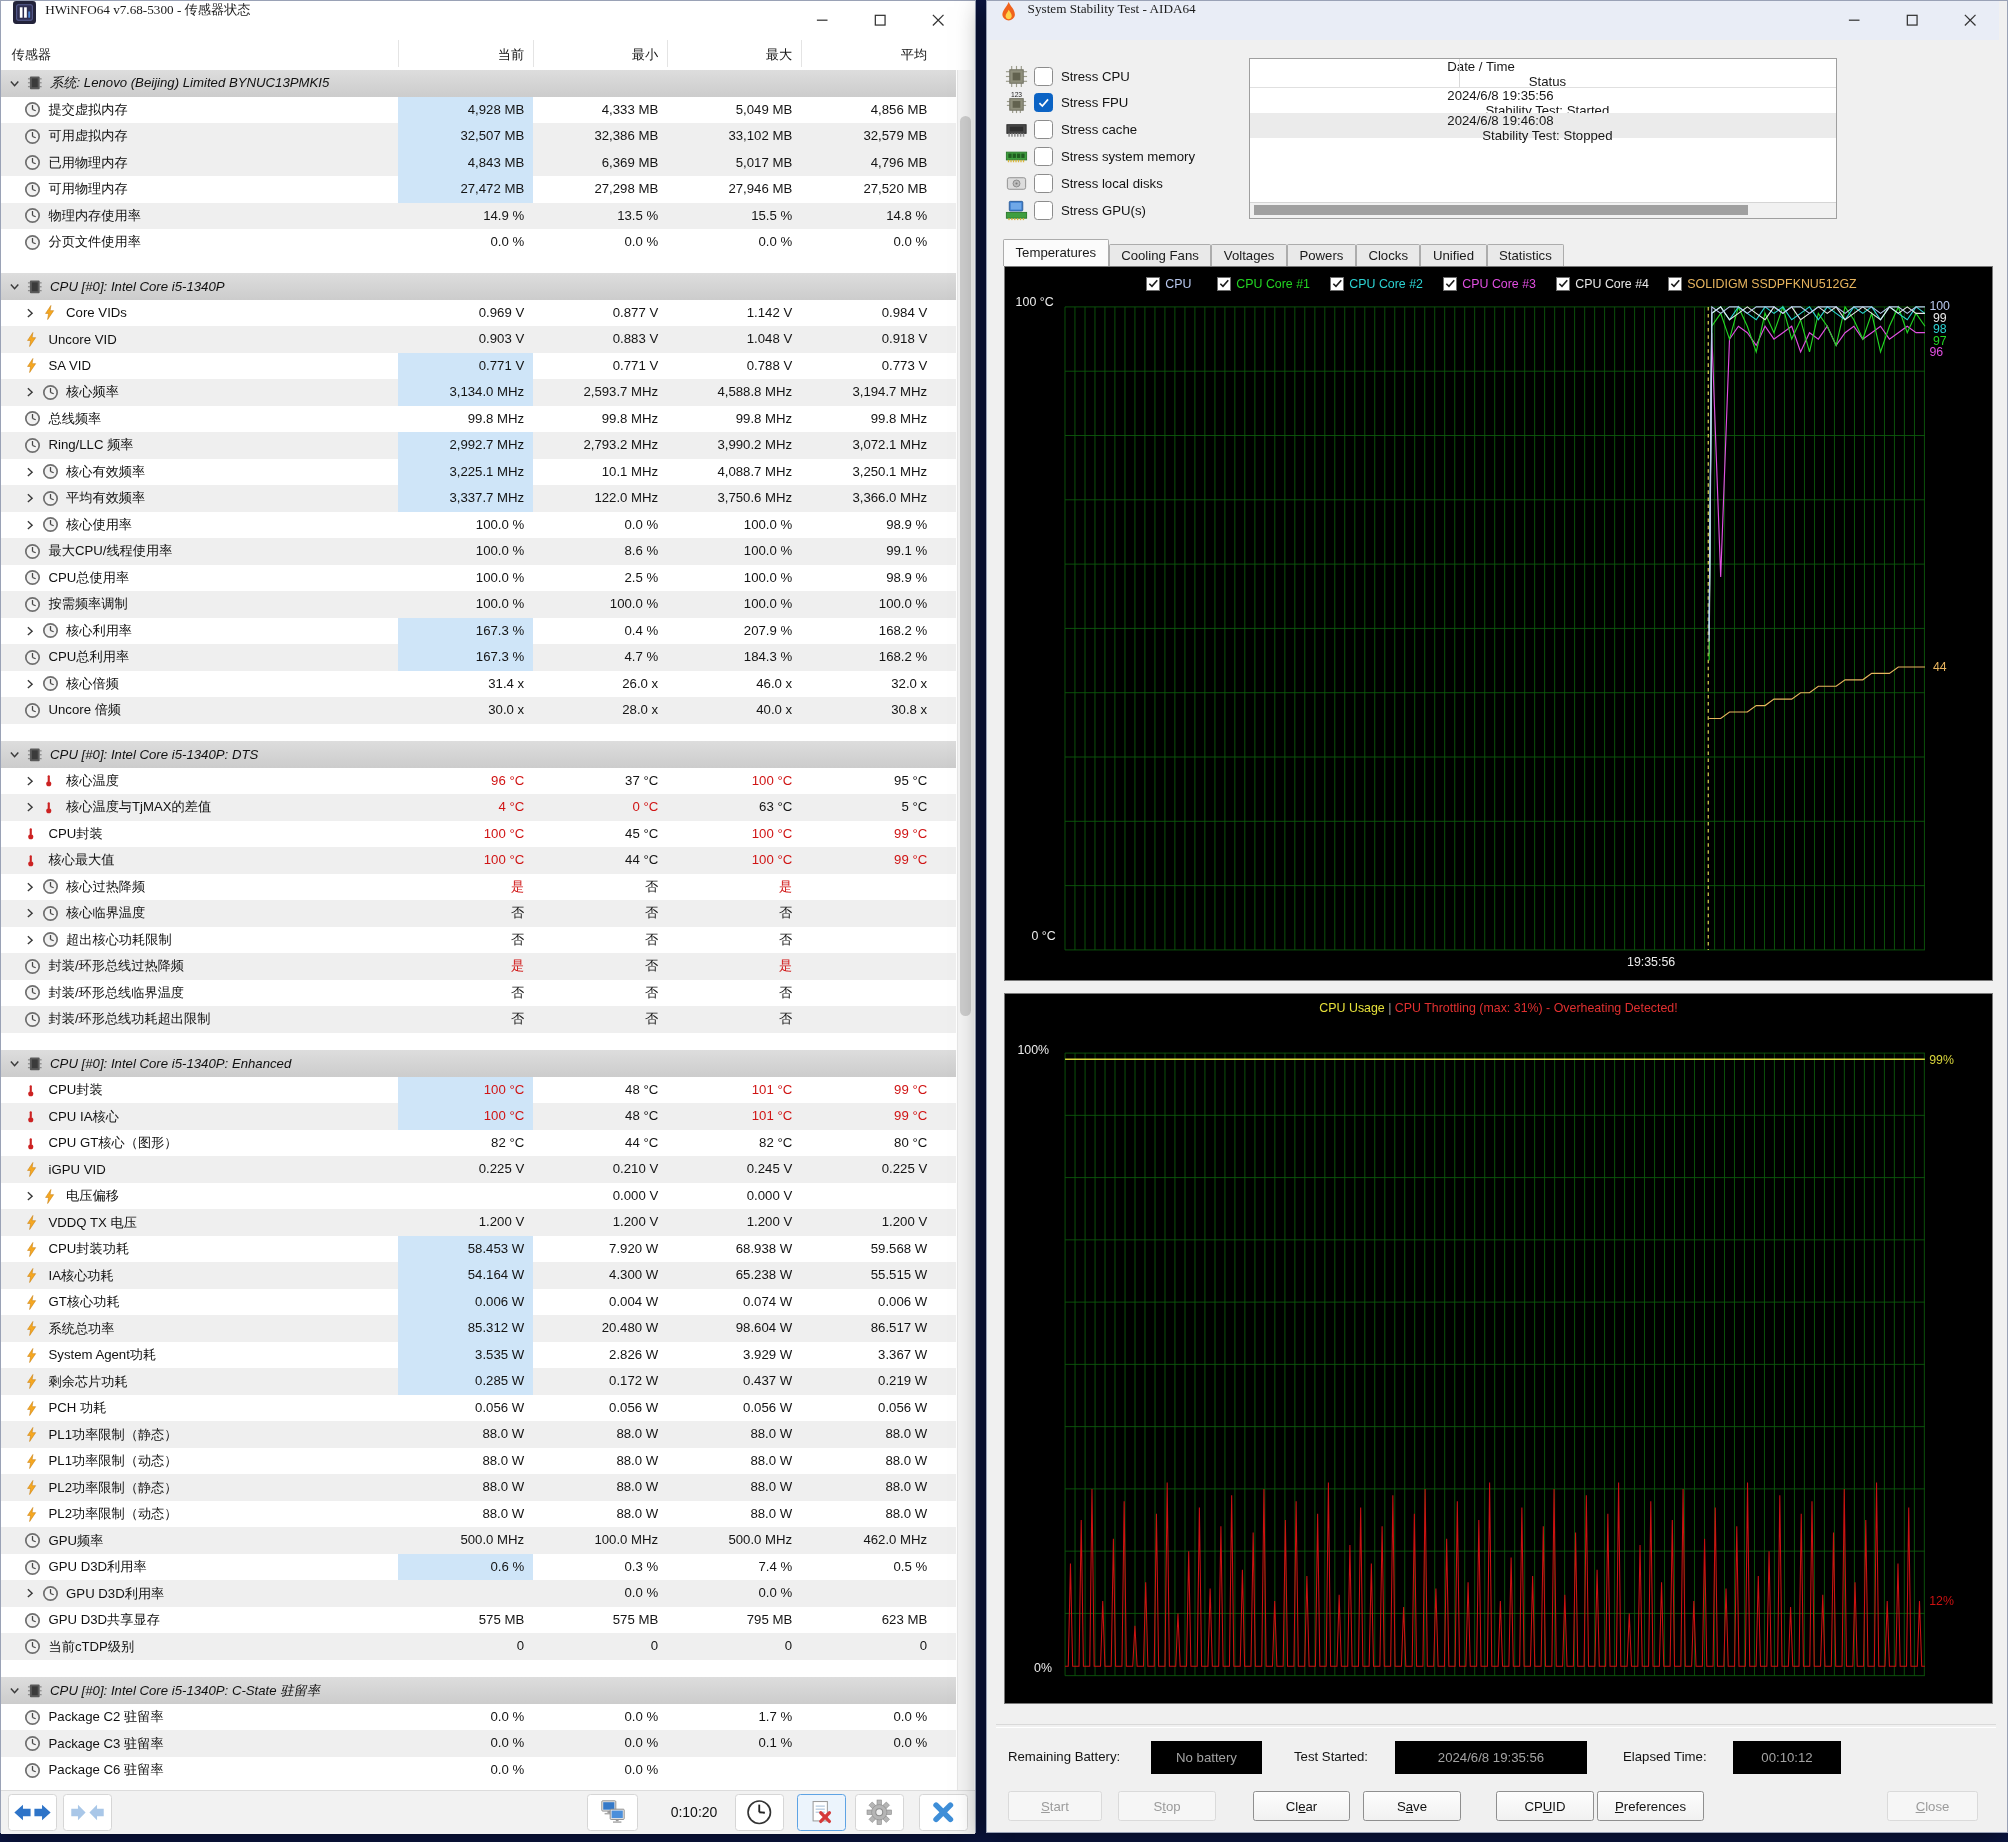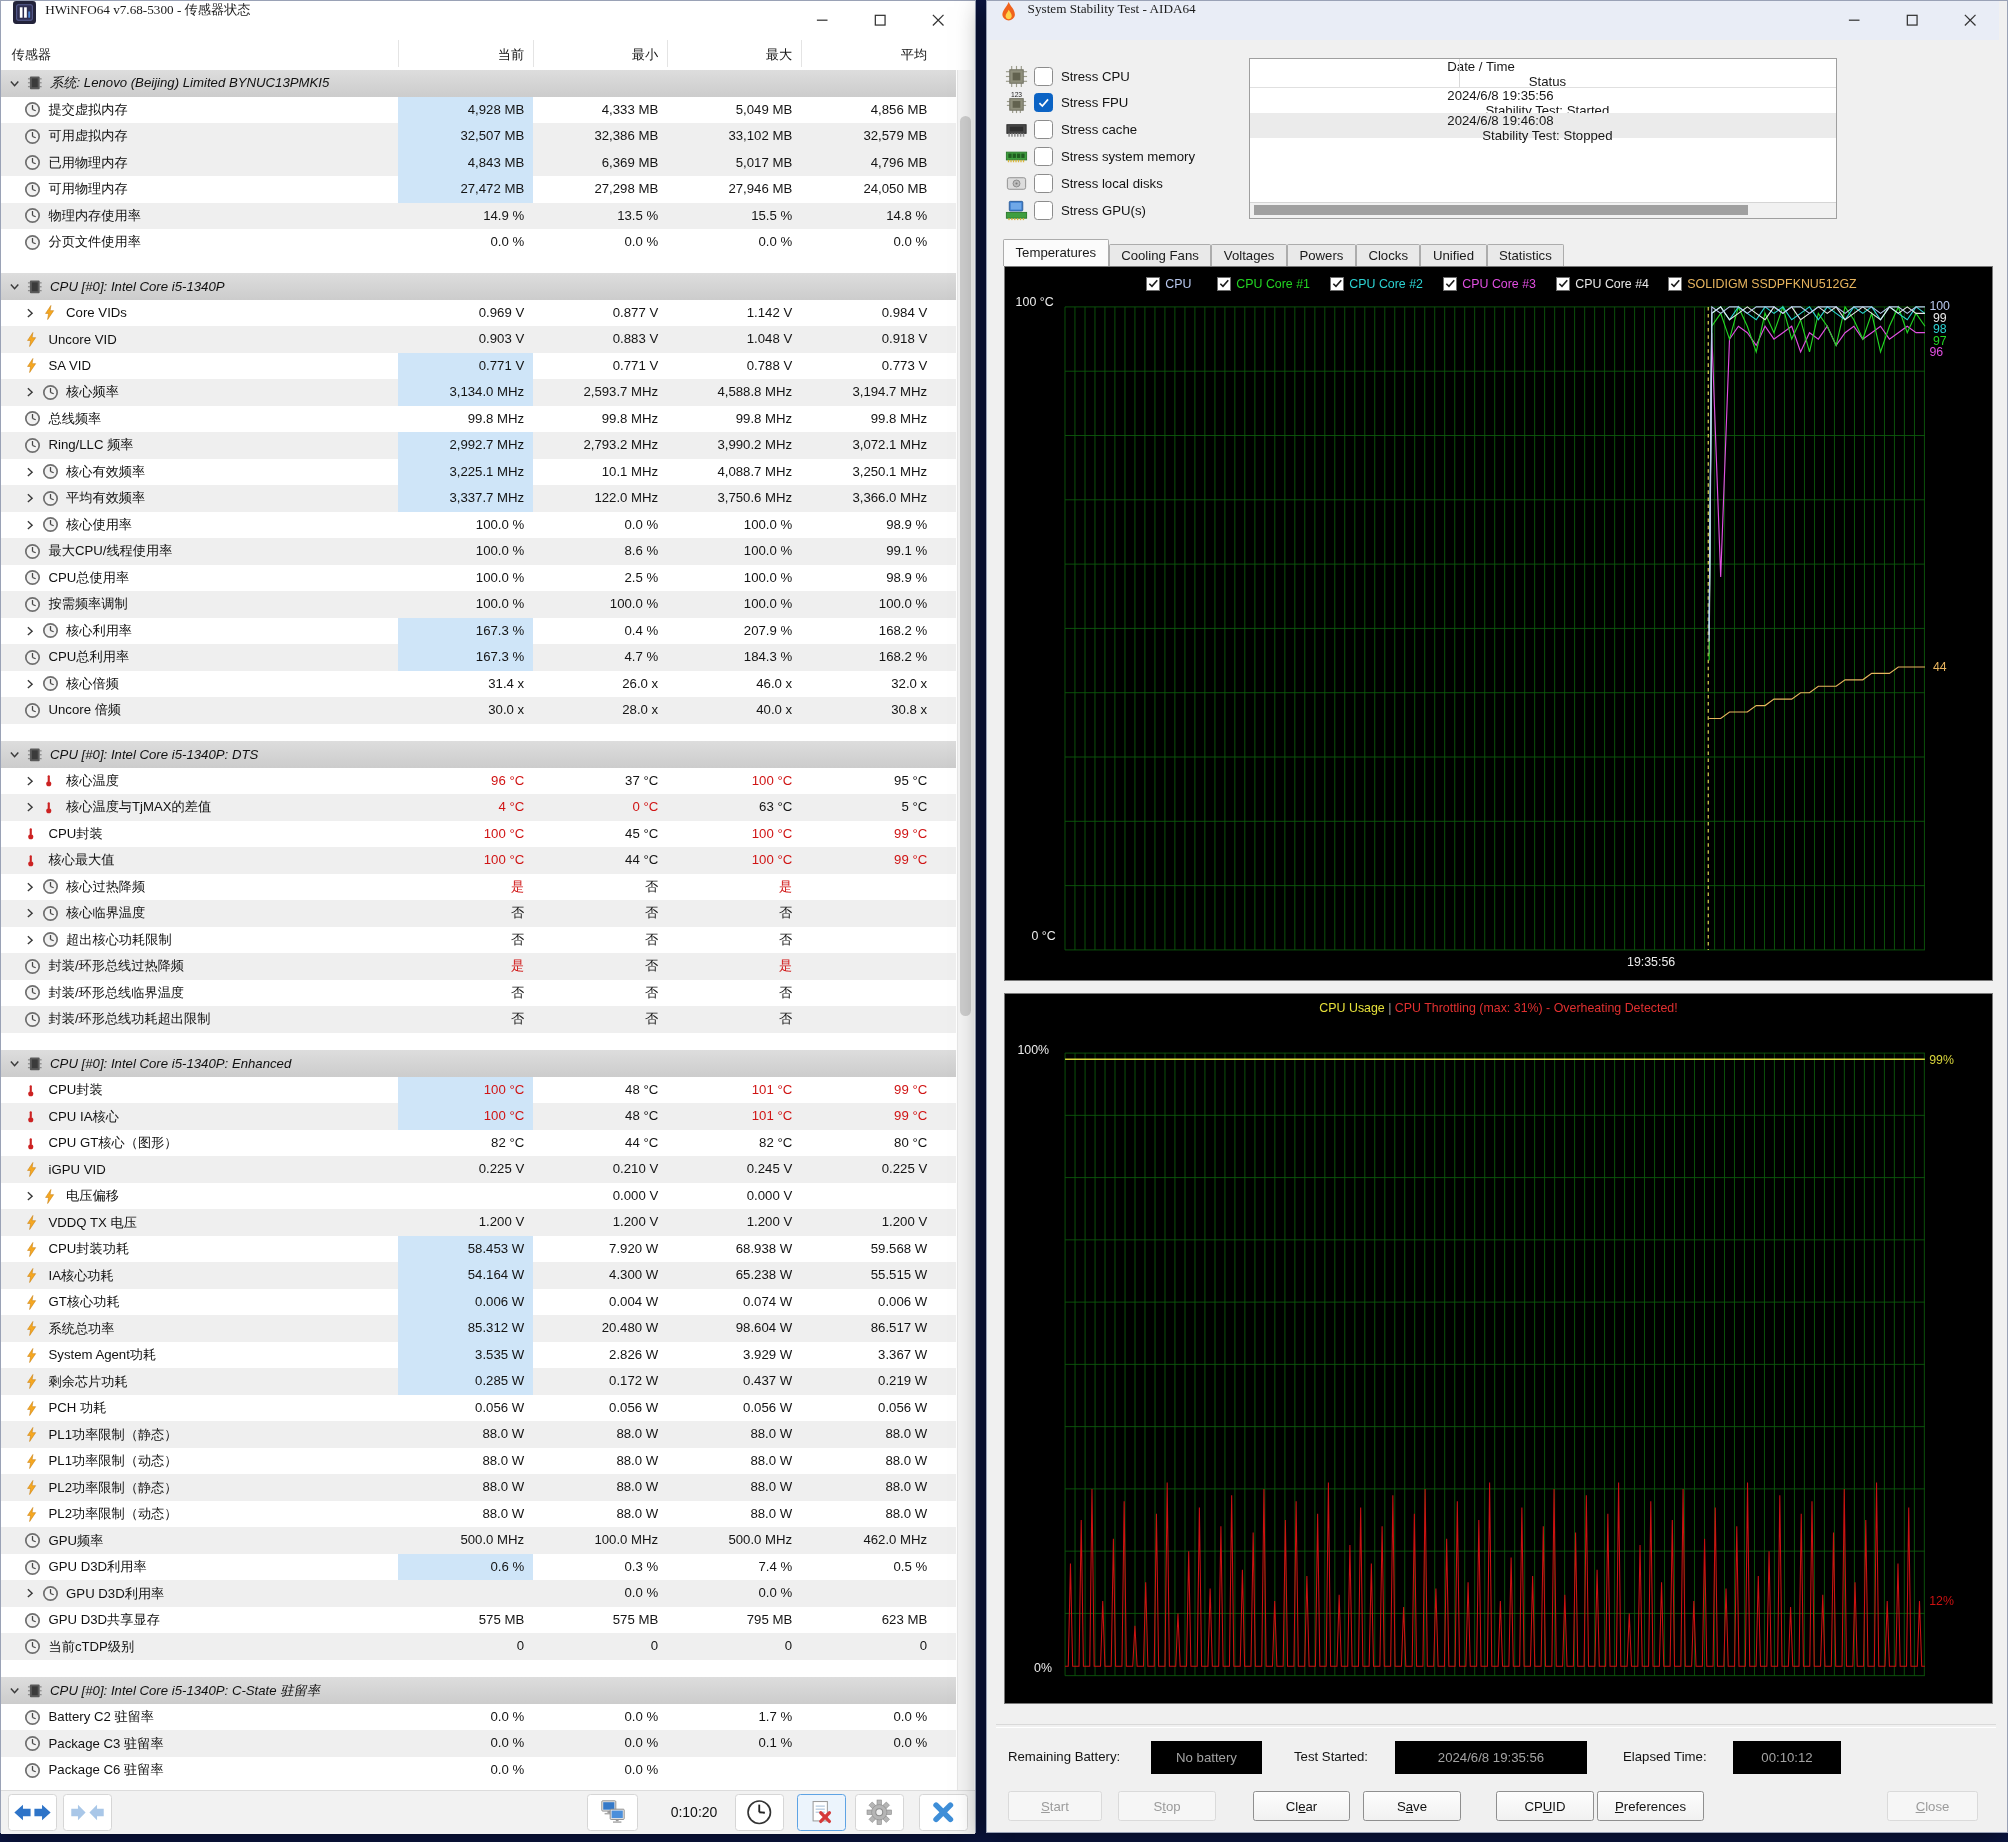--- a/index.html
+++ b/index.html
@@ -203,21 +203,21 @@
               <circle cx="8" cy="8" r="6.3" fill="#f2f2f2" stroke="#6f6f6f" stroke-width="1.6"></circle>
               <line x1="8" y1="8" x2="8" y2="3.8" stroke="#444" stroke-width="1.2"></line>
               <line x1="8" y1="8" x2="11" y2="9.2" stroke="#444" stroke-width="1.2"></line>
             </svg>
           </span>
           <span class="s-lab">可用物理内存</span>
         </div>
         <div class="cell c0 hl">27,472 MB</div>
         <div class="cell c1">27,298 MB</div>
         <div class="cell c2">27,946 MB</div>
-        <div class="cell c3">24,050 MB</div>
+        <div class="cell c3">27,520 MB</div>
       </div>
       <div class="s-row alt">
         <div class="rw-lead">
           <span class="s-ic">
             <svg width="17" height="17" viewBox="0 0 16 16">
               <circle cx="8" cy="8" r="6.3" fill="#f2f2f2" stroke="#6f6f6f" stroke-width="1.6"></circle>
               <line x1="8" y1="8" x2="8" y2="3.8" stroke="#444" stroke-width="1.2"></line>
               <line x1="8" y1="8" x2="11" y2="9.2" stroke="#444" stroke-width="1.2"></line>
             </svg>
           </span>
@@ -1135,21 +1135,21 @@
       </div>
       <div class="s-row">
         <div class="rw-lead">
           <span class="s-ic">
             <svg width="17" height="17" viewBox="0 0 16 16">
               <circle cx="8" cy="8" r="6.3" fill="#f2f2f2" stroke="#6f6f6f" stroke-width="1.6"></circle>
               <line x1="8" y1="8" x2="8" y2="3.8" stroke="#444" stroke-width="1.2"></line>
               <line x1="8" y1="8" x2="11" y2="9.2" stroke="#444" stroke-width="1.2"></line>
             </svg>
           </span>
-          <span class="s-lab">Battery C2 驻留率</span>
+          <span class="s-lab">Package C2 驻留率</span>
         </div>
         <div class="cell c0">0.0 %</div>
         <div class="cell c1">0.0 %</div>
         <div class="cell c2">1.7 %</div>
         <div class="cell c3">0.0 %</div>
       </div>
       <div class="s-row alt">
         <div class="rw-lead">
           <span class="s-ic">
             <svg width="17" height="17" viewBox="0 0 16 16">

